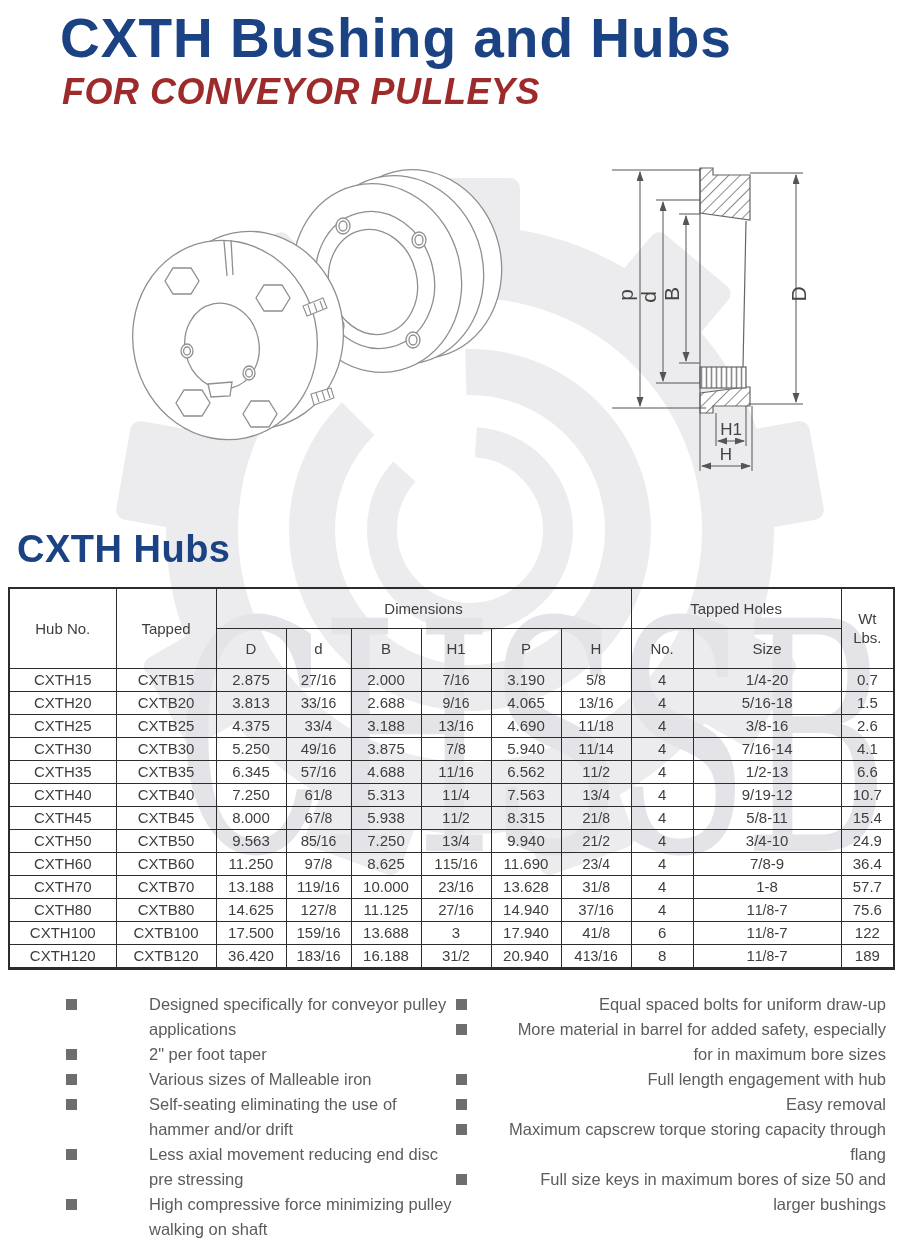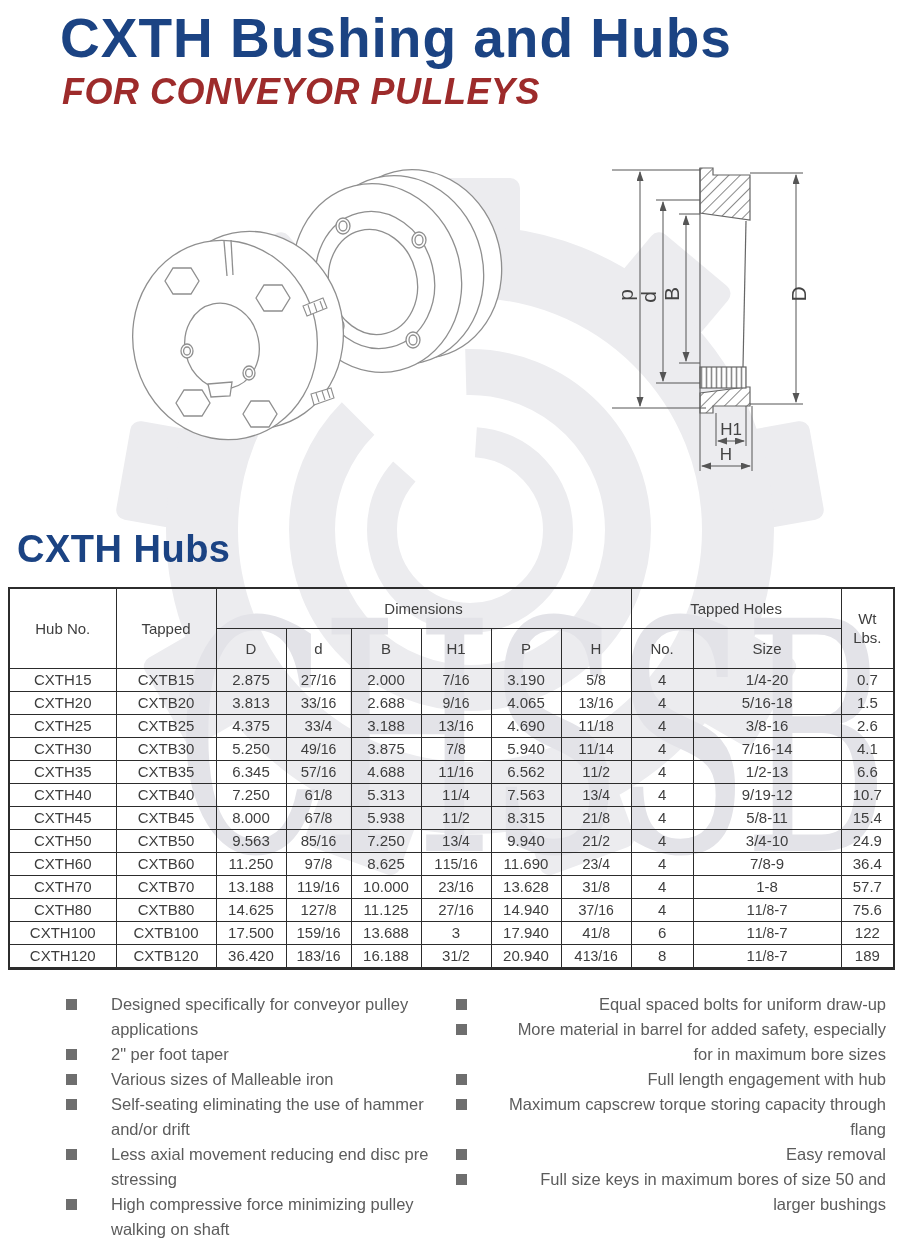--- a/index.html
+++ b/index.html
@@ -60,21 +60,21 @@
   table.spec .wt { line-height:19px; }
   .fr { font-size:14px; letter-spacing:0; }
 
   
   .features { position:absolute; top:992px; }
   #features-left  { left:66px;  width:386px; }
   #features-right { left:456px; width:430px;text-align:right; }
   .feat { display:flex; align-items:flex-start; }
   .sq { flex:0 0 11px; height:11px; background:#6e6e6e; margin:7px 34px 0 0; }
   .ftext { line-height:25px; font-size:16.5px; color:#5c5c5c; }
-  #features-left  .ftext { width:341px; }
+  #features-left  .ftext { width:341px;margin-left:38px; }
   #features-right .ftext { width:385px; }
 </style>
 </head>
 <body>
 
 <div class="layer" id="watermark-layer">
   <svg class="wm-gear" width="760" height="790" viewBox="-380 -390 760 790">
     <g fill="#ececef">
       <rect x="-50" y="-352" width="100" height="90" rx="10" transform="rotate(0)"></rect>
       <rect x="-50" y="-352" width="100" height="90" rx="10" transform="rotate(40)"></rect>
@@ -453,25 +453,25 @@
       <div class="feat">
         <span class="sq"></span>
         <span class="ftext">More material in barrel for added safety, especially for in maximum bore sizes</span>
       </div>
       <div class="feat">
         <span class="sq"></span>
         <span class="ftext">Full length engagement with hub</span>
       </div>
       <div class="feat">
         <span class="sq"></span>
+        <span class="ftext">Easy removal</span>
+      </div>
+      <div class="feat">
+        <span class="sq"></span>
         <span class="ftext">Maximum capscrew torque storing capacity through flang</span>
       </div>
       <div class="feat">
         <span class="sq"></span>
-        <span class="ftext">Easy removal</span>
-      </div>
-      <div class="feat">
-        <span class="sq"></span>
         <span class="ftext">Full size keys in maximum bores of size 50 and larger bushings</span>
       </div>
     </div>
 
 </div>
 
 </body></html>

